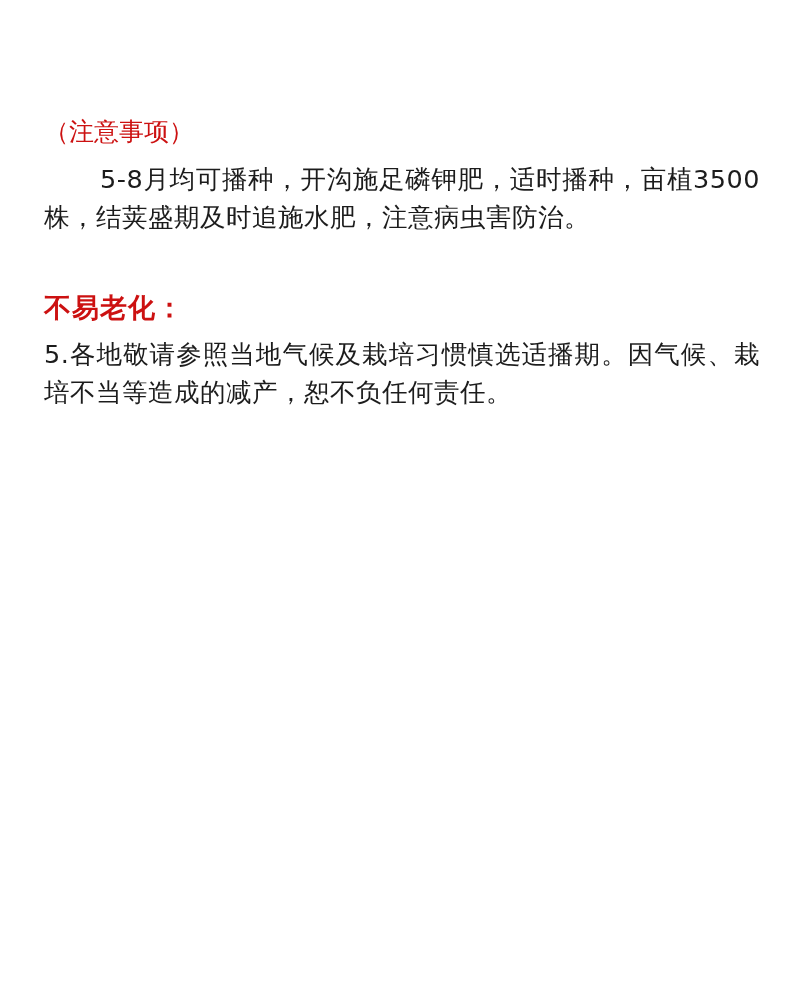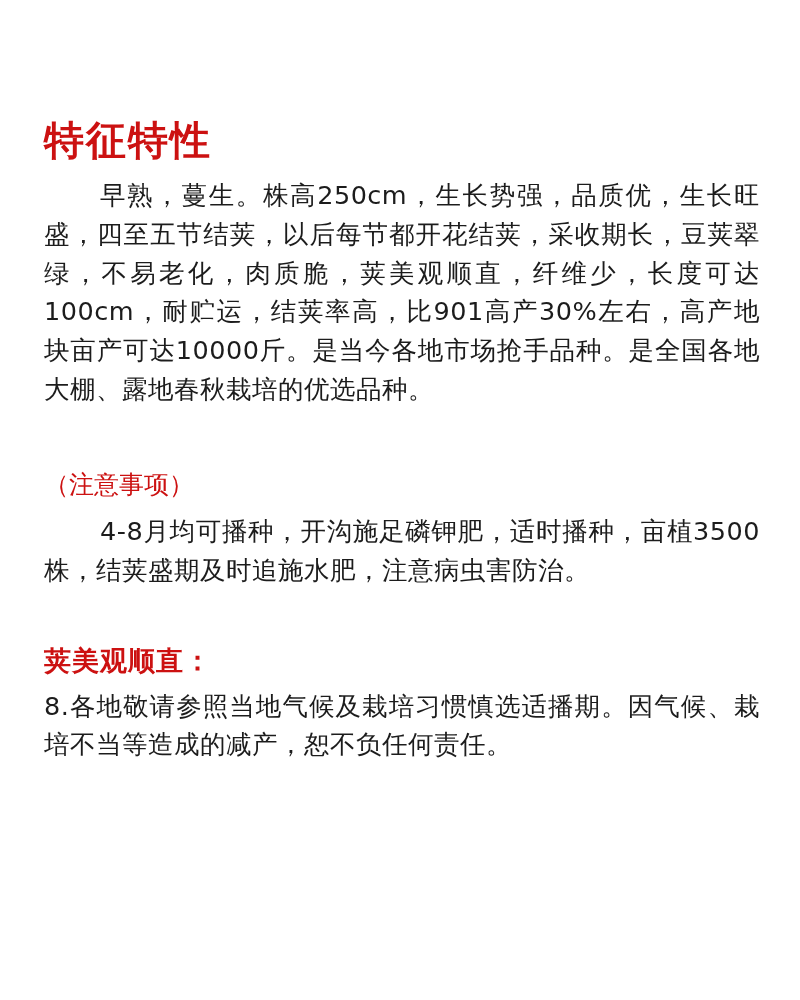--- a/index.html
+++ b/index.html
@@ -77,34 +77,28 @@
     color: #1c1c1c;
     text-align: justify;
     text-justify: inter-ideograph;
   }
 </style>
 </head>
 <body>
 
 <div class="page">
 
-  <section class="block-features">
-    <h1 class="heading-main">
-      <span>特征特性</span>
-    </h1>
-    <p class="body-text indent">早熟，蔓生。株高250cm，生长势强，品质优，生长旺盛，四至五节结荚，以后每节都开花结荚，采收期长，豆荚翠绿，不易老化，肉质脆，荚美观顺直，纤维少，长度可达100cm，耐贮运，结荚率高，比901高产30%左右，高产地块亩产可达10000斤。是当今各地市场抢手品种。是全国各地大棚、露地春秋栽培的优选品种。</p>
-  </section>
 
   <section class="block-cultivation">
     <h1 class="heading-main">
       <span class="sub">（注意事项）</span>
     </h1>
-    <p class="body-text indent">4-8月均可播种，开沟施足磷钾肥，适时播种，亩植3500株，结荚盛期及时追施水肥，注意病虫害防治。</p>
+    <p class="body-text indent">5-8月均可播种，开沟施足磷钾肥，适时播种，亩植3500株，结荚盛期及时追施水肥，注意病虫害防治。</p>
   </section>
 
   <section class="block-notes">
-    <h2 class="heading-small">荚美观顺直：</h2>
+    <h2 class="heading-small">不易老化：</h2>
     <ul class="notes-list">
-      <li>8.各地敬请参照当地气候及栽培习惯慎选适播期。因气候、栽培不当等造成的减产，恕不负任何责任。</li>
+      <li>5.各地敬请参照当地气候及栽培习惯慎选适播期。因气候、栽培不当等造成的减产，恕不负任何责任。</li>
     </ul>
   </section>
 
 </div>
 
 </body></html>

